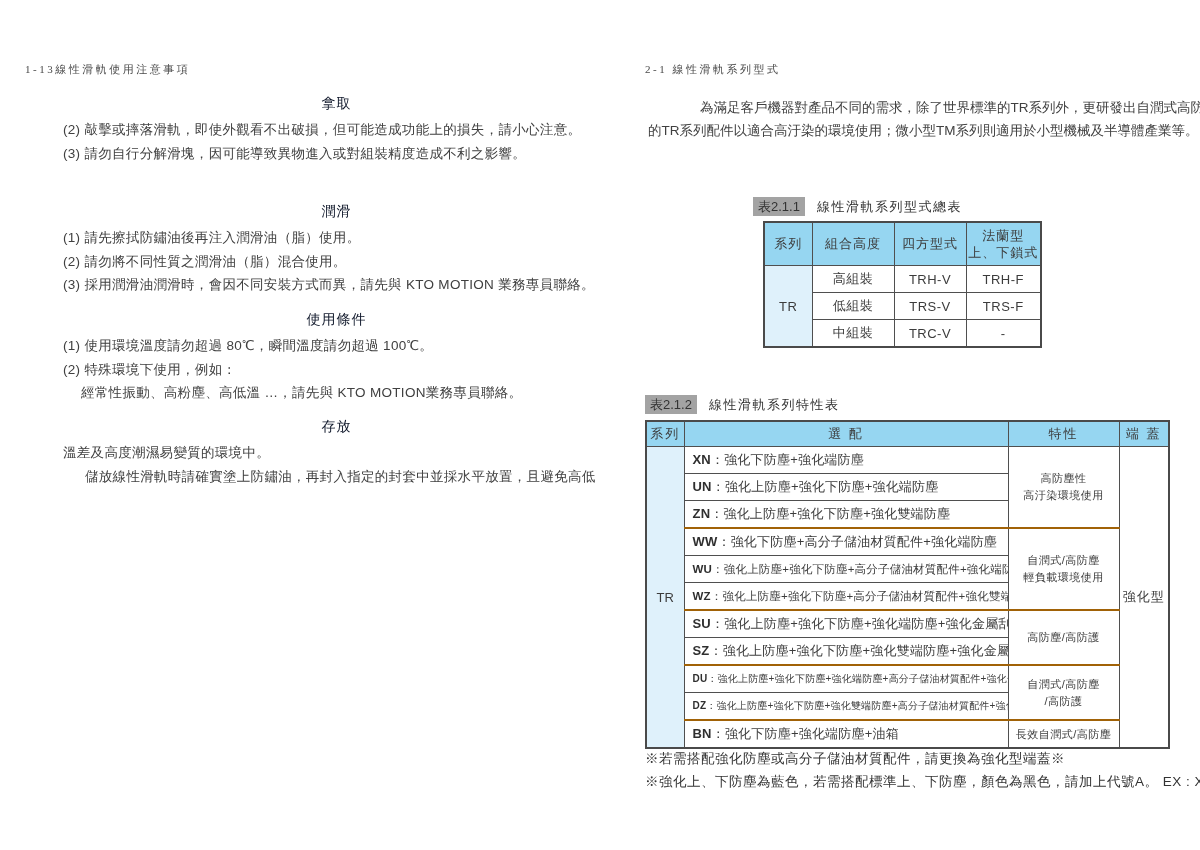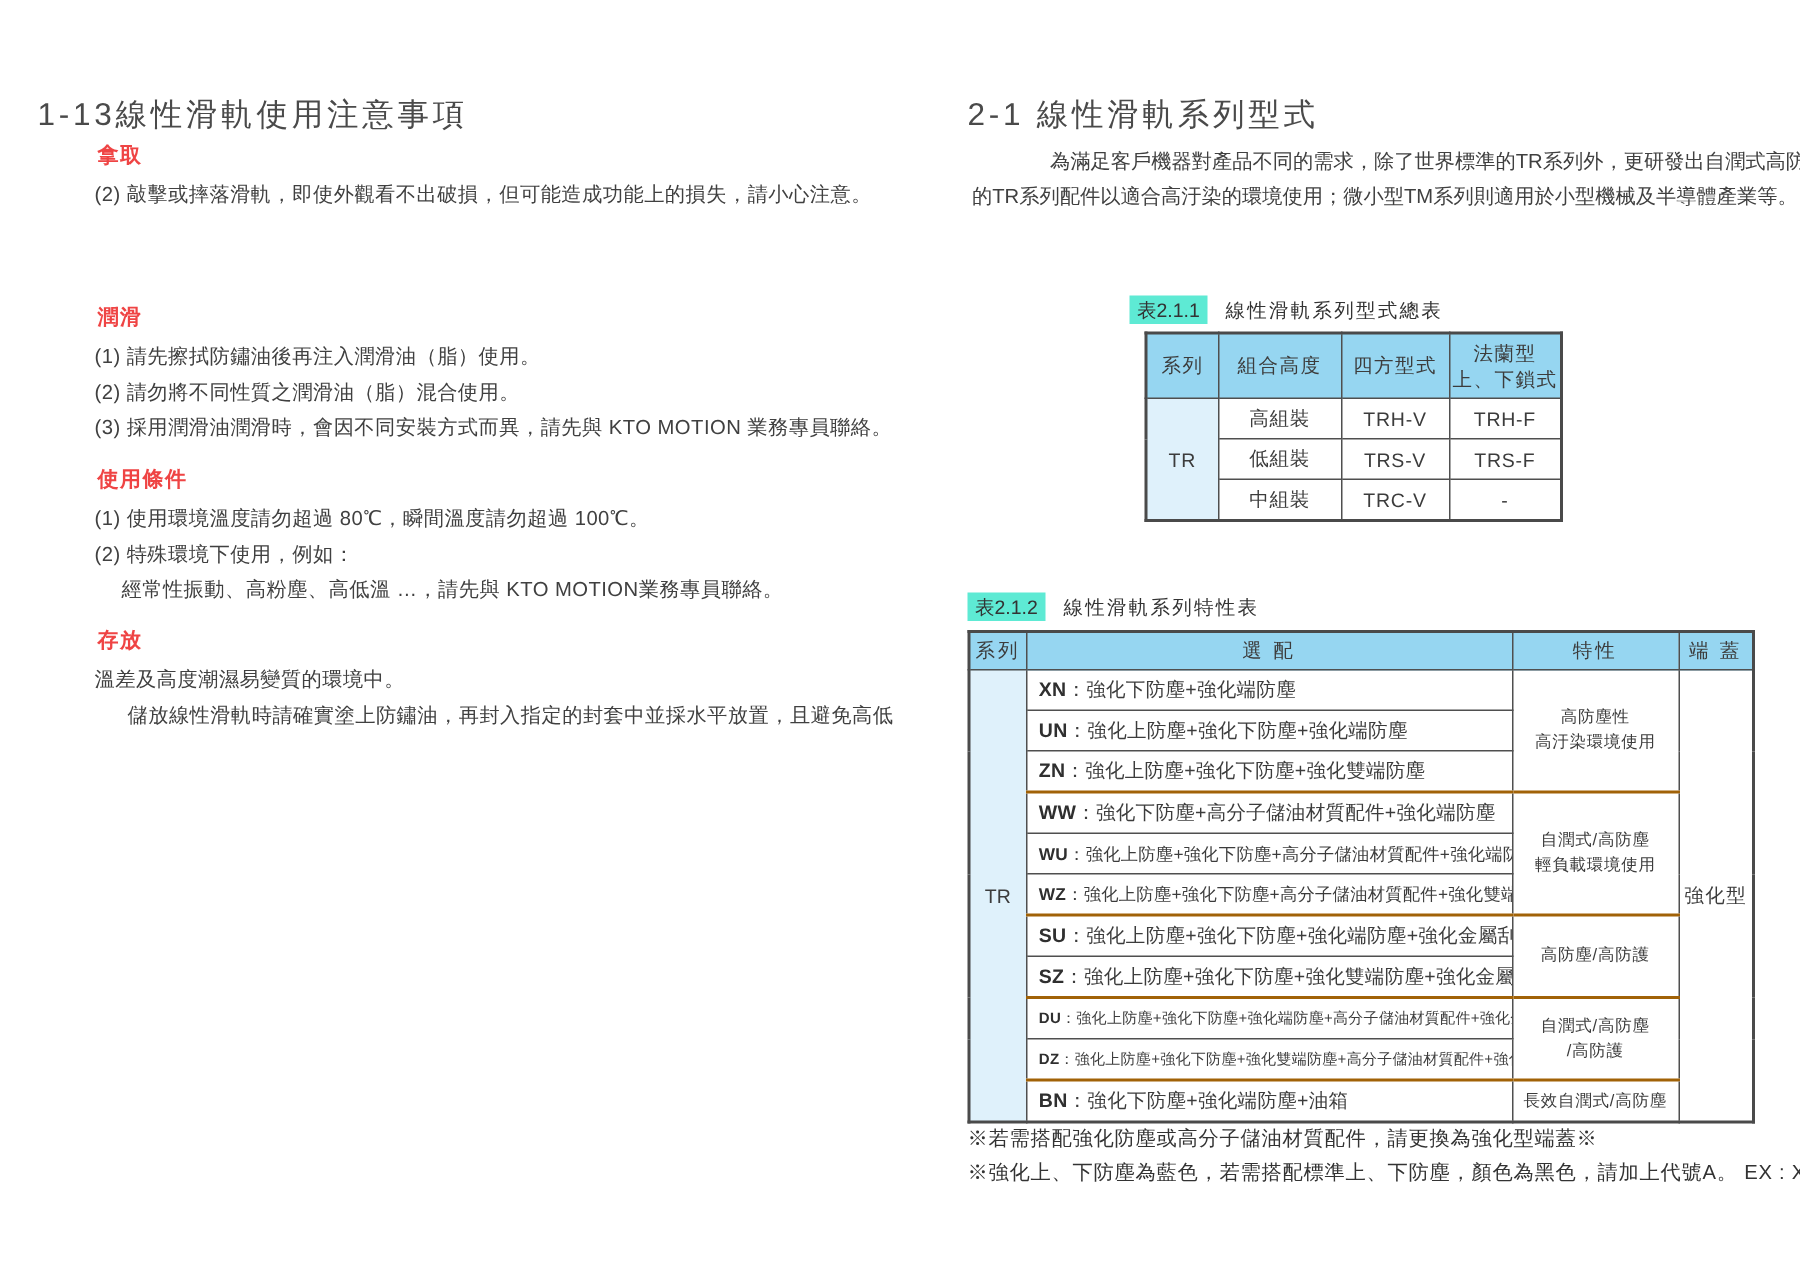--- a/index.html
+++ b/index.html
@@ -2,46 +2,46 @@
 <html><head>
 <meta charset="utf-8">
 <style>
   html,body { margin:0; padding:0; background:#ffffff; }
   .page {
     position:relative; width:1200px; height:850px; background:#ffffff;
     font-family:"Liberation Sans", sans-serif; color:#3f3f3f; overflow:hidden;
   }
   
   .page-title {
-    position:absolute; font-size:21px; letter-spacing:2.5px;
-    color:#4a4a4a; font-weight:400; white-space:nowrap;
+    position:absolute; font-size:11px; letter-spacing:2.5px;
+    color:#4a4a4a; font-weight:400; white-space:nowrap;font-family:Liberation Serif, serif;
   }
   .title-left  { left:25px;  top:62px; }
   .title-right { left:645px; top:62px; }
 
   
   .section { position:absolute; left:63px; width:545px; }
   .s1 { top:95px; } .s2 { top:203px; } .s3 { top:311px; } .s4 { top:418px; }
   .section .heading {
-    color:#ef4444; font-size:14px; font-weight:bold;
-    letter-spacing:1px; margin:0 0 5px 2px;
+    color:#0f172a; font-size:14px; font-weight:normal;
+    letter-spacing:1px; margin:0 0 5px 2px;text-align:center;
   }
   .line { font-size:13.5px; line-height:23.5px; color:#404040;
           letter-spacing:0.3px; white-space:nowrap; }
   .indent1 { padding-left:18px; }
   .para .l1 { text-indent:22px; }
 
   
   .intro { position:absolute; left:648px; top:96px; width:535px;
            font-size:13.5px; line-height:23px; color:#404040; }
   .intro .l1 { text-indent:52px; white-space:nowrap; }
   .intro .l2 { white-space:nowrap; }
 
   .tbl-label { position:absolute; font-size:13px; color:#333; white-space:nowrap; }
-  .tbl-label .chip { background:#5eead4; padding:2px 5px; }
+  .tbl-label .chip { background:#a3a3a3; padding:2px 5px; }
   .tbl-label .cap  { margin-left:12px; letter-spacing:1.5px; }
   .label1 { left:753px; top:198px; }
   .label2 { left:645px; top:396px; }
 
   table { position:absolute; border-collapse:collapse; table-layout:fixed;
           border:2px solid #4a4a4a; }
   td, th { border:1px solid #4f4f4f; text-align:center; font-weight:normal;
            padding:0; color:#3c3c3c; }
   th { background:#96d6f1; }
 
@@ -71,20 +71,21 @@
 </head>
 <body>
 
 <div class="page">
 
   <div class="page-title title-left">1-13線性滑軌使用注意事項</div>
 
   <div class="section s1">
     <div class="heading">拿取</div>
     <div class="line">(2) 敲擊或摔落滑軌，即使外觀看不出破損，但可能造成功能上的損失，請小心注意。</div>
+    <div class="line">(3) 請勿自行分解滑塊，因可能導致異物進入或對組裝精度造成不利之影響。</div>
   </div>
 
   <div class="section s2">
     <div class="heading">潤滑</div>
     <div class="line">(1) 請先擦拭防鏽油後再注入潤滑油（脂）使用。</div>
     <div class="line">(2) 請勿將不同性質之潤滑油（脂）混合使用。</div>
     <div class="line">(3) 採用潤滑油潤滑時，會因不同安裝方式而異，請先與 KTO MOTION 業務專員聯絡。</div>
   </div>
 
   <div class="section s3">

